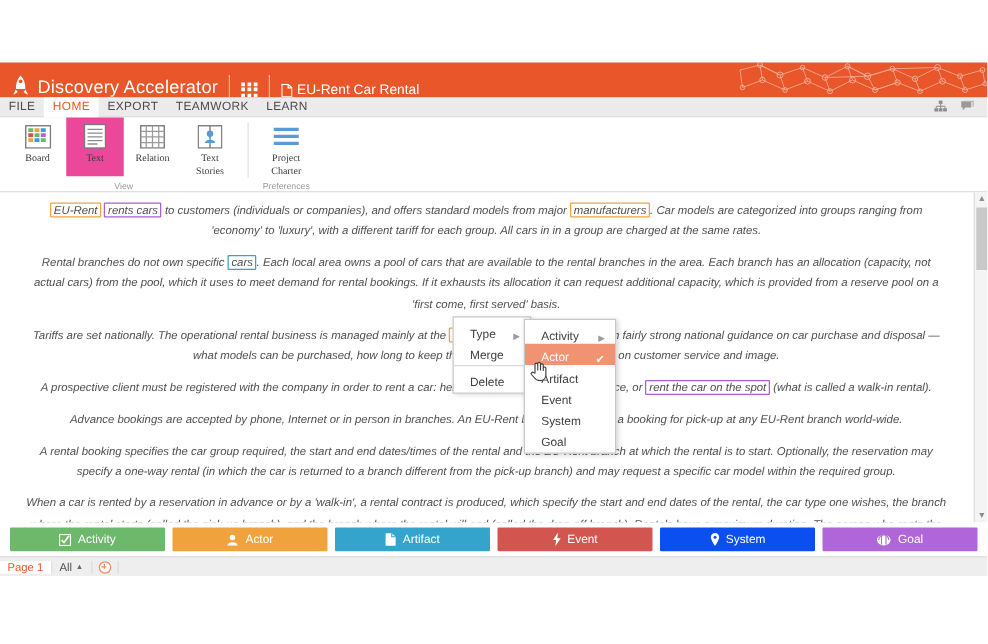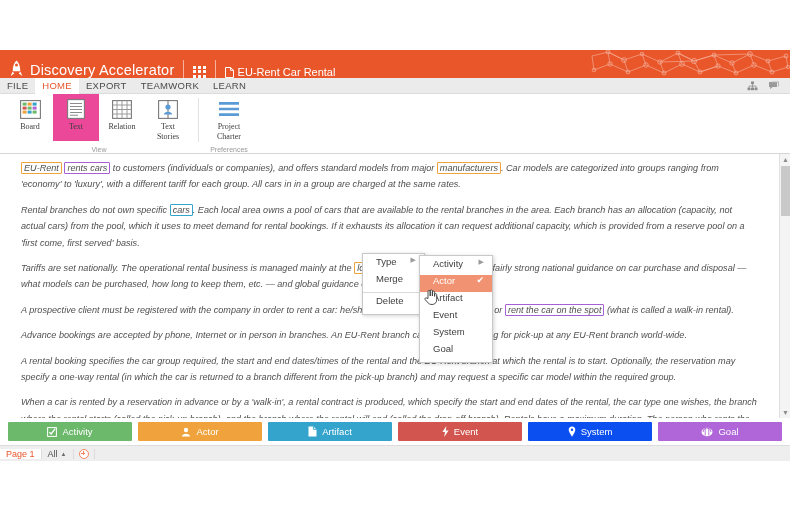--- a/index.html
+++ b/index.html
@@ -149,21 +149,21 @@
     position: relative;
     width: 775px; height: 264px;
     padding: 6px 18px 0 5px;
   }
   .doc-page p {
     margin: 0 0 9px 16px;
     font-style: italic;
     font-size: 9.1px;
     line-height: 16.4px;
     color: #4f4f4f;
-    text-align: left;
+    text-align: center;
   }
   .tag {
     border: 1.4px solid #999;
     padding: 0 2px;
     border-radius: 1px;
     font-style: italic;
   }
   .tag.actor   { border-color: #f0a33c; }
   .tag.goal    { border-color: #a85fd6; }
   .tag.artifact{ border-color: #35a4cc; }
@@ -190,21 +190,21 @@
   
   .ctxmenu {
     position: absolute;
     background: #ffffff;
     border: 1px solid #c8c8c8;
     box-shadow: 1px 1px 4px rgba(0,0,0,.18);
     z-index: 40;
     padding: 2px 0;
   }
   .ctxmenu .mi {
-    display: flex; align-items: flex-start;
+    display: flex; align-items: flex-end;
     height: 17px;
     padding: 0 8px 0 13px;
     font-size: 9.5px;
     color: #3d3d3d;
     white-space: nowrap;
     cursor: default;
   }
   .ctxmenu .mi.sel {
     background: #f19372;
     color: #ffffff;

